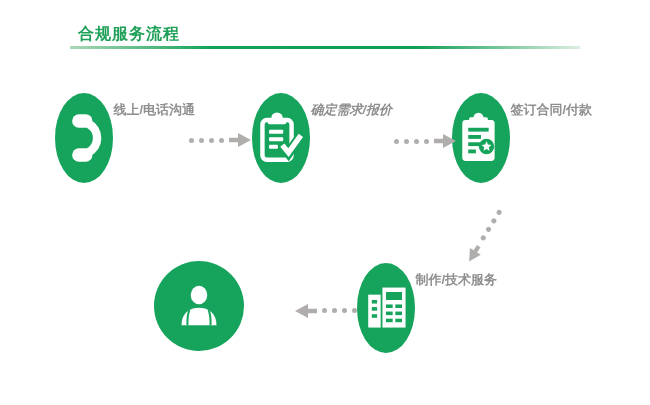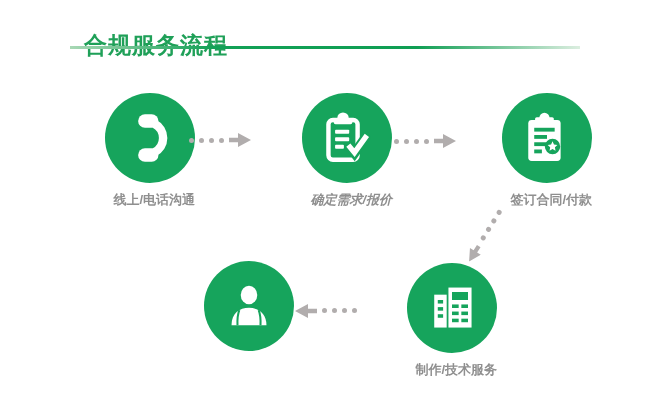--- a/index.html
+++ b/index.html
@@ -7,29 +7,29 @@
     --title-green:#1fa058;
     --label-gray:#8f8f8f;
     --arrow-gray:#b1adad;
   }
   html,body{margin:0;padding:0;background:#ffffff;}
   body{font-family:"Liberation Sans","DejaVu Sans",sans-serif;}
   .canvas{
     position:relative;width:650px;height:405px;background:#ffffff;overflow:hidden;
   }
   .page-title{
-    position:absolute;left:72px;top:18px;margin:12px;
-    font-size:23px;font-weight:800;letter-spacing:1px;color:var(--title-green);
+    position:absolute;left:72px;top:18px;margin:6px;
+    font-size:16px;font-weight:800;letter-spacing:1px;color:var(--title-green);
   }
   .title-underline{
     position:absolute;left:70px;top:46px;width:510px;height:3px;
     background:linear-gradient(90deg,#a9d8b5 0%,#12a156 28%,#0f9e53 68%,#dcEEe0 100%);
   }
   .step{
-    position:absolute;width:140px;display:flex;flex-direction:column;align-items:flex-end;
+    position:absolute;width:140px;display:flex;flex-direction:row;align-items:flex-start;
   }
   .circle{
     width:90px;height:90px;border-radius:50%;background:var(--green);
     display:flex;align-items:center;justify-content:center;
   }
   .step-label{
     margin-top:8px;font-size:13px;font-weight:700;color:var(--label-gray);
     white-space:nowrap;text-align:center;
   }
   .arrow{

